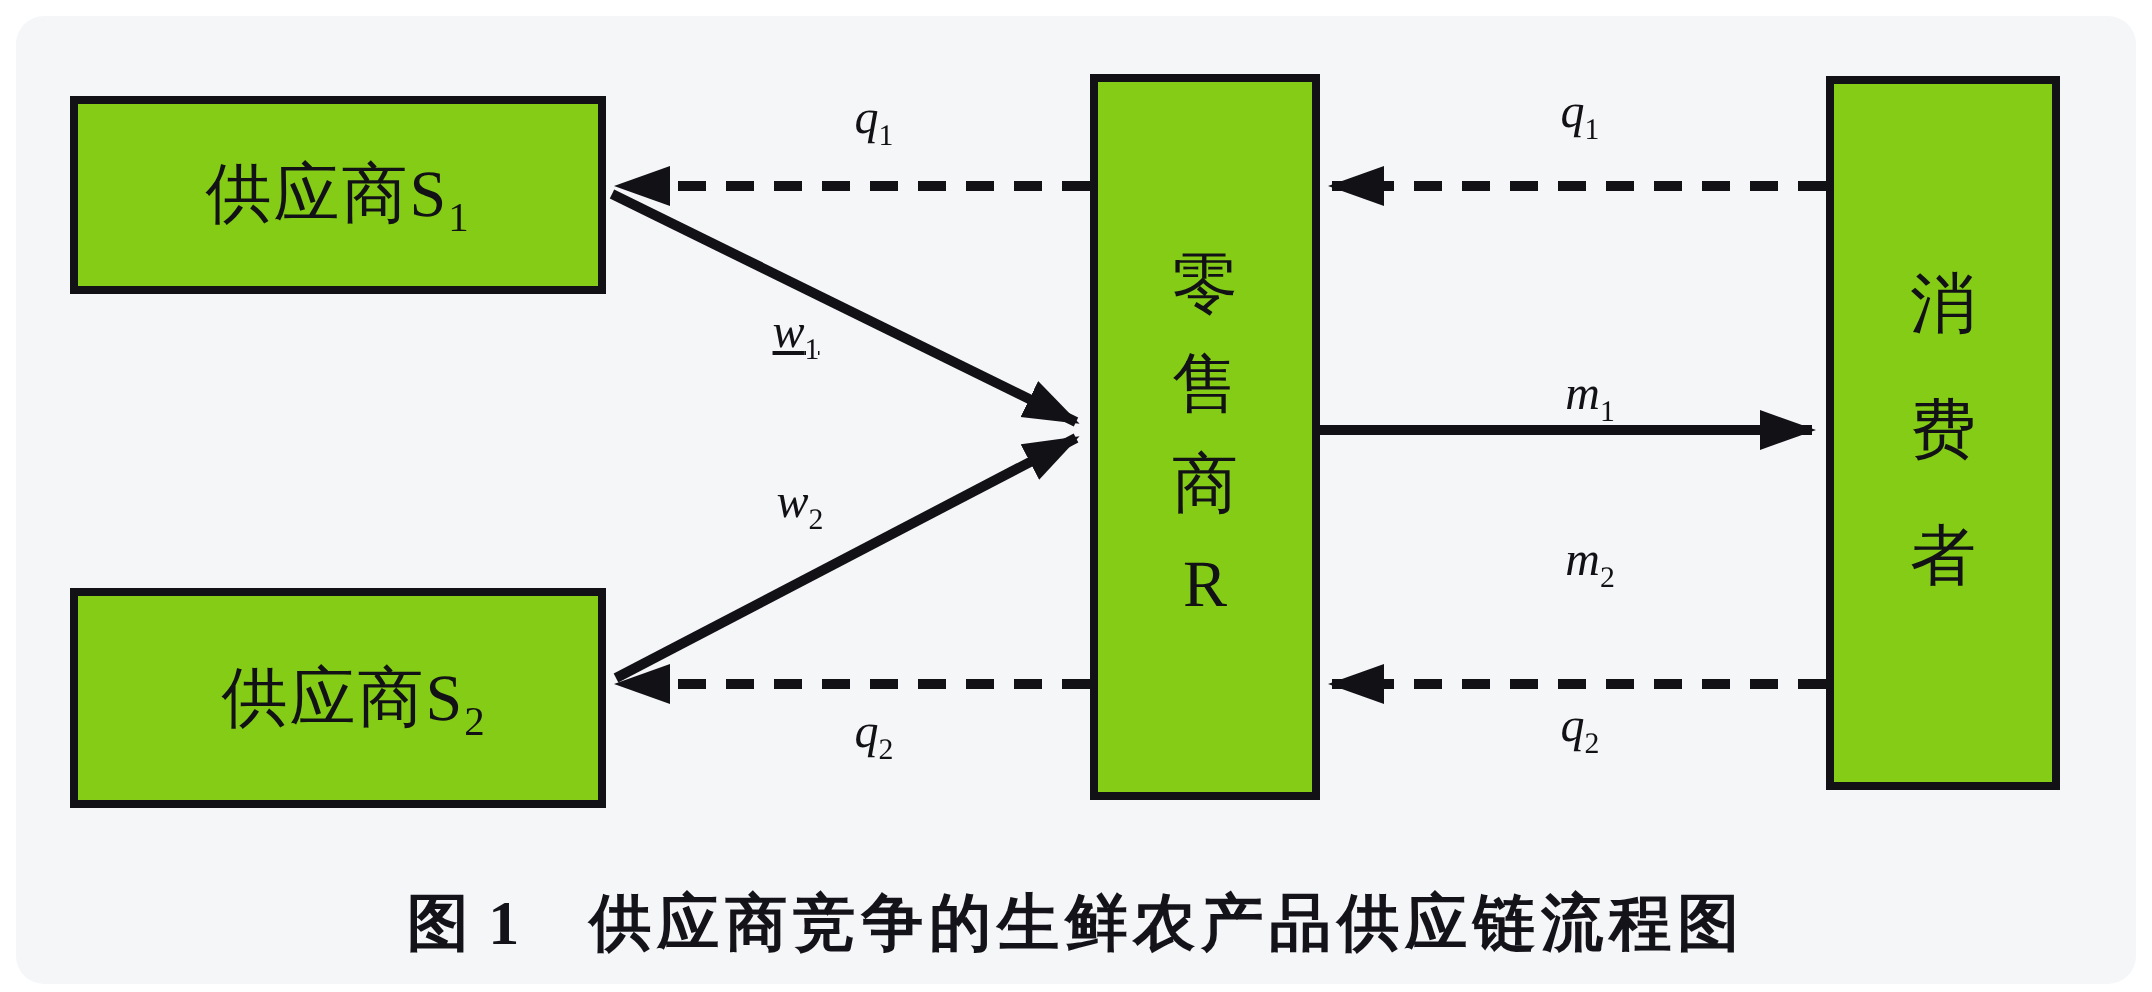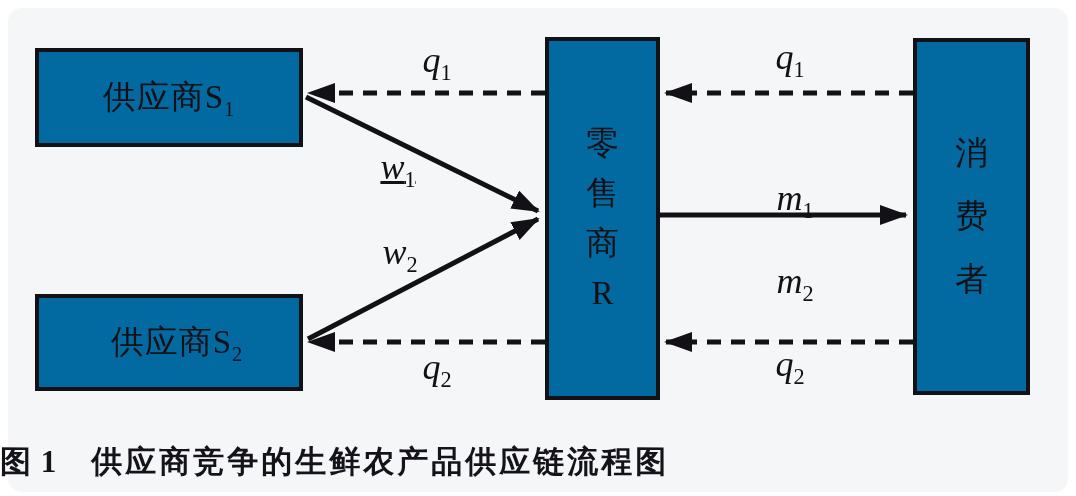--- a/index.html
+++ b/index.html
@@ -15,46 +15,46 @@
     position: absolute;
     left: 8px; top: 8px;
     width: 1060px; height: 484px;
     background: #f5f6f8;
     border-radius: 14px;
   }
   .node-box {
     position: absolute;
     box-sizing: border-box;
     border: 4px solid #121116;
-    background: #0369a1;
+    background: #84cc16;
     display: flex;
     align-items: center;
     justify-content: center;
   }
   #box-supplier1 { left: 35px;  top: 48px;  width: 268px; height: 99px; }
-  #box-supplier2 { left: 35px;  top: 294px; width: 268px; height: 97px; padding-left: 16px; }
+  #box-supplier2 { left: 35px;  top: 294px; width: 268px; height: 110px; padding-left: 16px; }
   #box-retailer  { left: 545px; top: 37px;  width: 115px; height: 363px; flex-direction: column; gap: 17px; }
   #box-consumer  { left: 913px; top: 38px;  width: 117px; height: 357px; flex-direction: column; gap: 30px; }
   .h-label { font-size: 33px; letter-spacing: 1px; white-space: nowrap; }
   .h-label sub { font-size: 0.62em; line-height: 0; }
   .v-char { font-size: 33px; line-height: 1; text-align: center; }
   .edge-label {
     position: absolute;
     transform: translate(-50%, -50%);
-    font-size: 36px;
+    font-size: 24px;
     white-space: nowrap;
   }
   .edge-label i { font-style: italic; font-family: "Liberation Serif", "DejaVu Serif", serif; }
   .edge-label sub { font-size: 0.62em; font-style: normal; line-height: 0; }
   #arrows { position: absolute; left: 0; top: 0; }
   #caption {
     position: absolute;
     left: 0; top: 441px;
     width: 1076px;
-    text-align: left;
+    text-align: center;
     font-family: "Liberation Sans", "DejaVu Sans", sans-serif;
     font-weight: 700;
     font-size: 31px;
     letter-spacing: 3px;
     color: #14131a;
   }
   #caption .fig-no {
     font-family: "Liberation Serif", "DejaVu Serif", serif;
     letter-spacing: 1px;
     margin-right: 34px;

